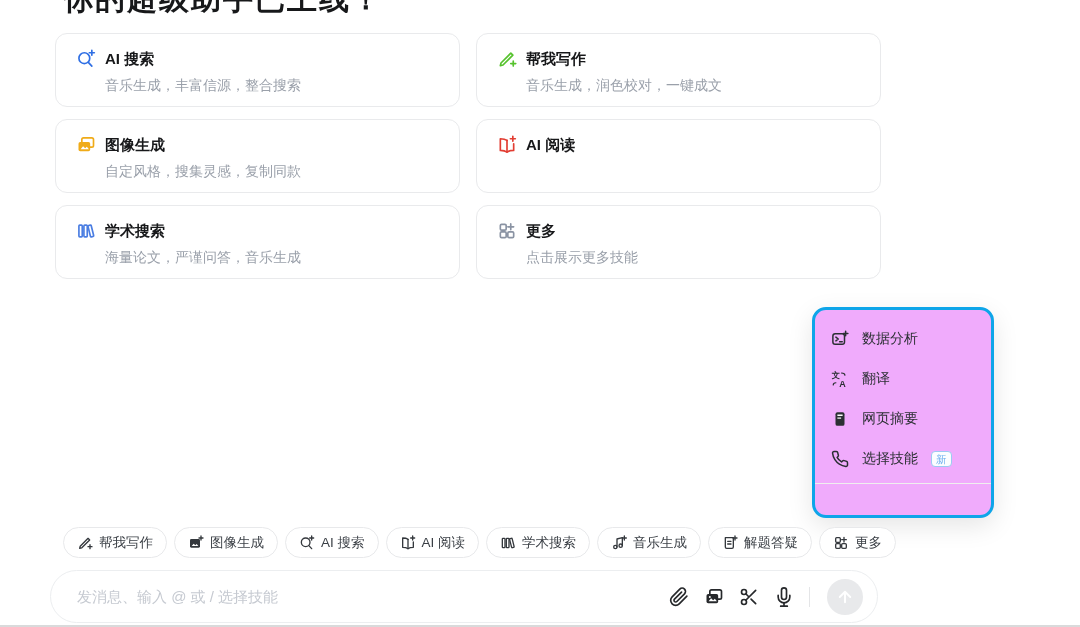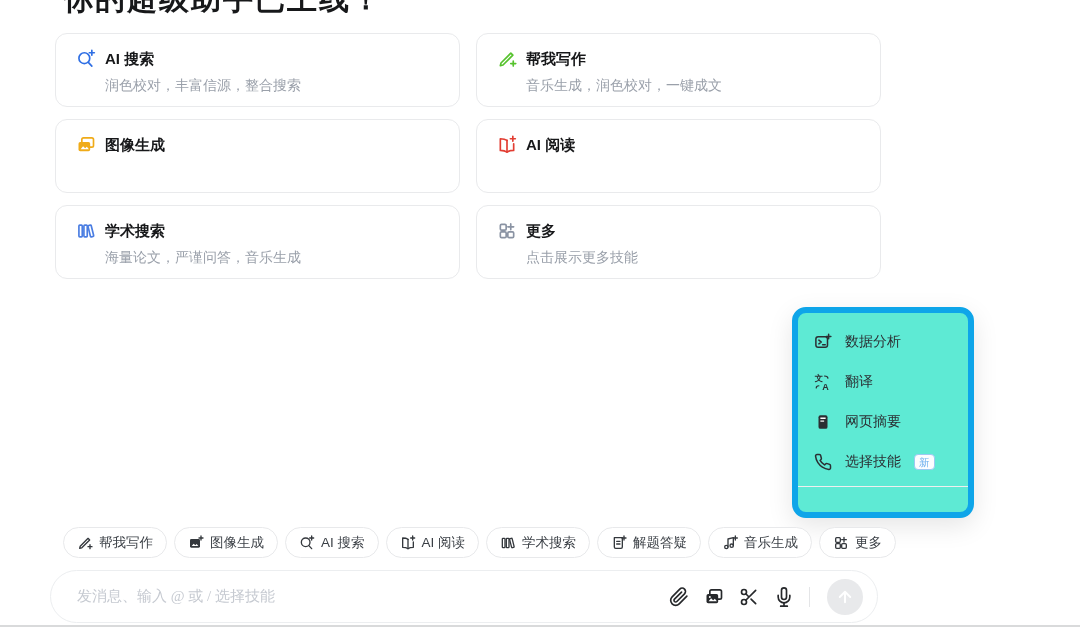--- a/index.html
+++ b/index.html
@@ -24,22 +24,22 @@
   .card{
     height:74px; background:#fff; border:1px solid #e9eaec; border-radius:12px;
     padding:14px 20px; cursor:pointer;
   }
   .card-head{ display:flex; align-items:center; gap:9px; height:22px; }
   .card-title{ font-size:15px; font-weight:700; color:#17181a; }
   .card-desc{ margin-left:29px; margin-top:7px; font-size:14px; color:#9aa0aa; }
   .cicon{ width:20px; height:20px; flex:none; display:block; }
   
   .popup{
-    position:absolute; left:792px; top:307px; width:182px; height:211px;
-    background:#5eead4; border:6px solid #0ea5e9; border-radius:14px;
+    position:absolute; left:812px; top:307px; width:182px; height:211px;
+    background:#f0abfc; border:3px solid #0ea5e9; border-radius:14px;
     box-shadow:0 8px 26px rgba(0,0,0,.10);
     padding-top:9px;
   }
   .menu-item{
     height:40px; display:flex; align-items:center; gap:13px; padding:0 16px; cursor:pointer;
     font-size:14px; color:#2b2f33;
   }
   .micon{ width:18px; height:18px; flex:none; display:block; color:#2b2f33; }
   .badge-new{
     font-size:10.5px; color:#6fb0ee; border:1px solid #9cc9f2; border-radius:4px;
@@ -61,21 +61,21 @@
   }
   .chicon{ width:16px; height:16px; flex:none; display:block; color:#34383d; }
   
   .composer{
     position:absolute; left:50px; top:570px; width:828px; height:53px;
     border:1.5px solid #eceef0; border-radius:27px; background:#fff;
     display:flex; align-items:center; padding:0 14px 0 26px;
   }
   .composer-input{
     flex:1; border:none; outline:none; font-size:15px; color:#17181a; background:transparent;
-    font-family:Liberation Serif, serif;
+    font-family:Liberation Sans, sans-serif;
   }
   .composer-input::placeholder{ color:#c6cad1; }
   .composer-tools{ display:flex; align-items:center; gap:15px; }
   .ticon{ width:20px; height:20px; display:block; color:#26282b; cursor:pointer; }
   .tool-divider{ width:1px; height:20px; background:#e4e5e7; }
   .send-btn{
     width:36px; height:36px; border-radius:50%; background:#e8e9eb; border:none;
     display:flex; align-items:center; justify-content:center; cursor:pointer; margin-left:2px;
   }
   .send-btn svg{ width:18px; height:18px; display:block; }
@@ -94,21 +94,21 @@
     <div class="card-head">
       <span style="color:#2f6fe4">
         <svg class="cicon" viewBox="0 0 24 24" fill="none" stroke="currentColor" stroke-width="2" stroke-linecap="round">
           <circle cx="10" cy="11" r="6.5"></circle>
             <path d="M14.8 16 19 20.5"></path>
             <path d="M19 1.5v6M16 4.5h6"></path>
         </svg>
       </span>
       <span class="card-title">AI 搜索</span>
     </div>
-    <div class="card-desc">润色校对，丰富信源，整合搜索</div>
+    <div class="card-desc">音乐生成，丰富信源，整合搜索</div>
   </div>
 
   <div class="card">
     <div class="card-head">
       <span style="color:#56c22d">
         <svg class="cicon" viewBox="0 0 24 24" fill="none" stroke="currentColor" stroke-width="2" stroke-linecap="round" stroke-linejoin="round">
           <path d="M4 20l3.2-.8L19 7.4 16.6 5 4.8 16.8 4 20z"></path>
             <path d="M19.5 14.5v6M16.5 17.5h6"></path>
         </svg>
       </span>
@@ -121,20 +121,21 @@
     <div class="card-head">
       <span style="color:#f0ab18">
         <svg class="cicon" viewBox="0 0 24 24">
           <rect x="7" y="3.5" width="14" height="11" rx="2" fill="none" stroke="currentColor" stroke-width="2"></rect>
           <rect x="3" y="8.5" width="14" height="11" rx="2" fill="currentColor"></rect>
           <path d="M5.5 17l3-3.5 2.5 2.5 2-2 2.5 3z" fill="#ffffff"></path>
         </svg>
       </span>
       <span class="card-title">图像生成</span>
     </div>
+    <div class="card-desc">自定风格，搜集灵感，复制同款</div>
   </div>
 
   <div class="card">
     <div class="card-head">
       <span style="color:#e23d32">
         <svg class="cicon" viewBox="0 0 24 24" fill="none" stroke="currentColor" stroke-width="2" stroke-linecap="round" stroke-linejoin="round">
           <path d="M12 6.5C10 5 7.5 4.5 4 4.5v14c3.5 0 6 .5 8 2 2-1.5 4.5-2 8-2v-8"></path>
             <path d="M12 6.5v14"></path>
             <path d="M19 1.5v6M16 4.5h6"></path>
         </svg>
@@ -274,38 +275,38 @@
           <rect x="9.5" y="5" width="4" height="14" rx="1"></rect>
         <rect x="15.8" y="5" width="4" height="14" rx="1" transform="rotate(-14 17.8 12)"></rect>
       </svg>
     </span>
     <span>学术搜索</span>
   </div>
 
   <div class="chip">
     <span>
       <svg class="chicon" viewBox="0 0 24 24" fill="none" stroke="currentColor" stroke-width="2" stroke-linecap="round" stroke-linejoin="round">
-        <path d="M5 4h12v14a2 2 0 0 1-2 2H7a2 2 0 0 1-2-2V4z"></path>
-          <path d="M8.5 9.5h5M8.5 13.5h5"></path>
-          <path d="M19.5 1.5v6M16.5 4.5h6"></path>
-      </svg>
-    </span>
-    <span>解题答疑</span>
-  </div>
-
-  <div class="chip">
-    <span>
-      <svg class="chicon" viewBox="0 0 24 24" fill="none" stroke="currentColor" stroke-width="2" stroke-linecap="round" stroke-linejoin="round">
         <path d="M9 18V6l8-2v12"></path>
           <circle cx="6.5" cy="18" r="2.5"></circle>
           <circle cx="14.5" cy="16" r="2.5"></circle>
           <path d="M20 1.5v6M17 4.5h6"></path>
       </svg>
     </span>
     <span>音乐生成</span>
+  </div>
+
+  <div class="chip">
+    <span>
+      <svg class="chicon" viewBox="0 0 24 24" fill="none" stroke="currentColor" stroke-width="2" stroke-linecap="round" stroke-linejoin="round">
+        <path d="M5 4h12v14a2 2 0 0 1-2 2H7a2 2 0 0 1-2-2V4z"></path>
+          <path d="M8.5 9.5h5M8.5 13.5h5"></path>
+          <path d="M19.5 1.5v6M16.5 4.5h6"></path>
+      </svg>
+    </span>
+    <span>解题答疑</span>
   </div>
 
   <div class="chip">
     <span>
       <svg class="chicon" viewBox="0 0 24 24" fill="none" stroke="currentColor" stroke-width="2" stroke-linejoin="round" stroke-linecap="round">
         <rect x="4" y="4" width="7" height="7" rx="1.5"></rect>
           <rect x="4" y="13" width="7" height="7" rx="1.5"></rect>
         <rect x="13" y="13" width="7" height="7" rx="1.5"></rect>
           <path d="M16.5 3.5v7M13 7h7"></path>
       </svg>

